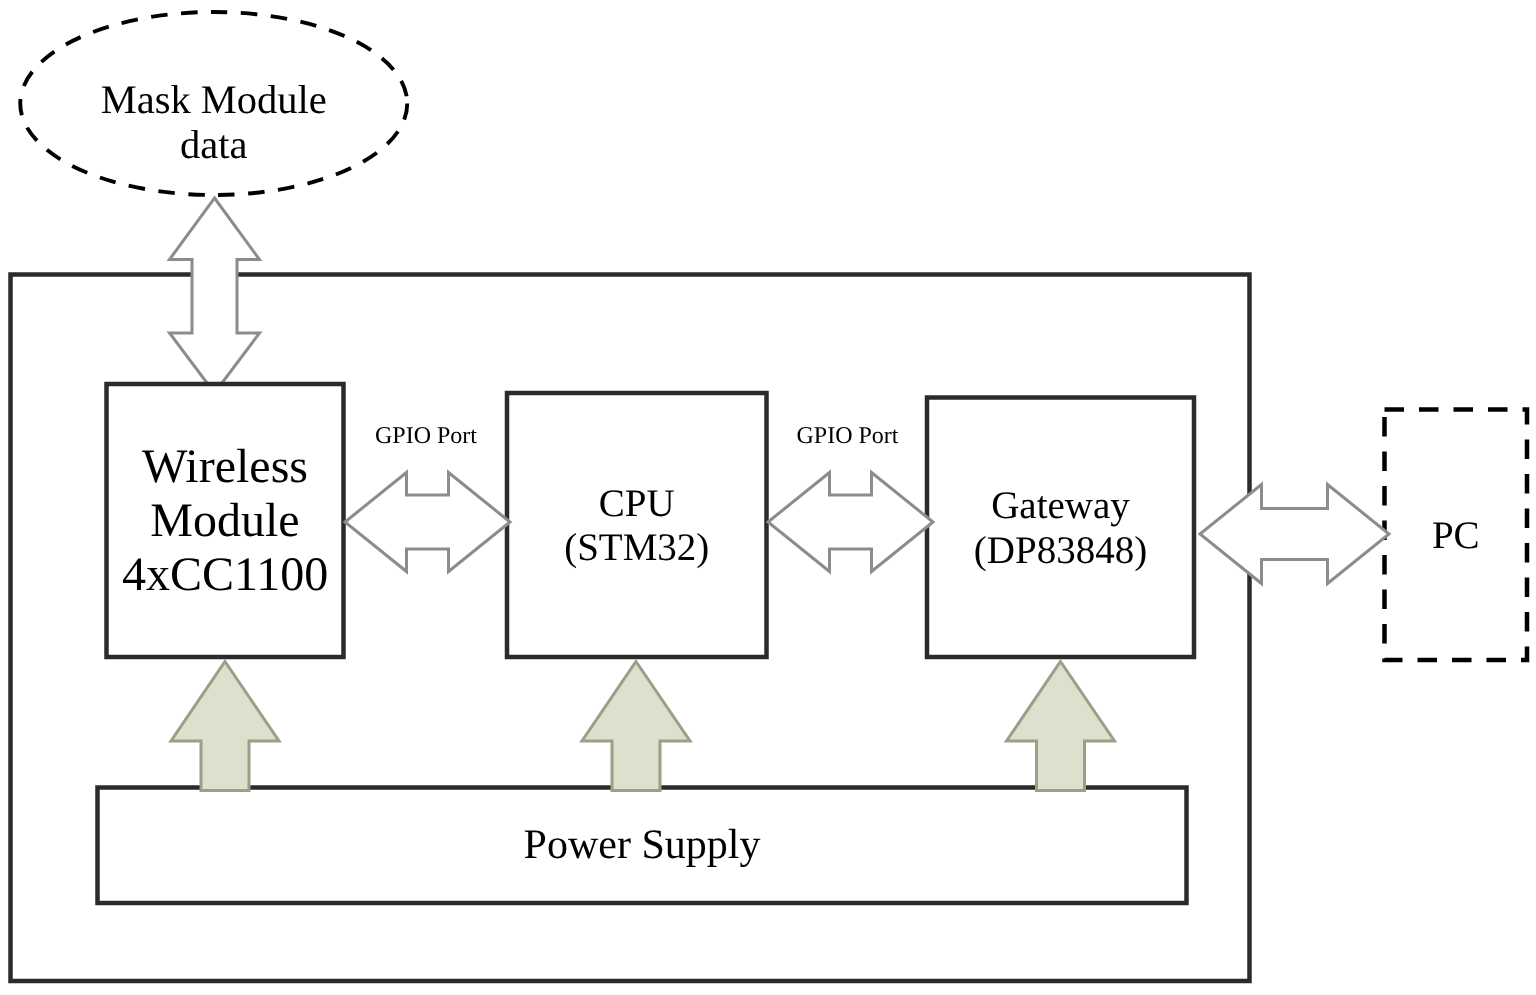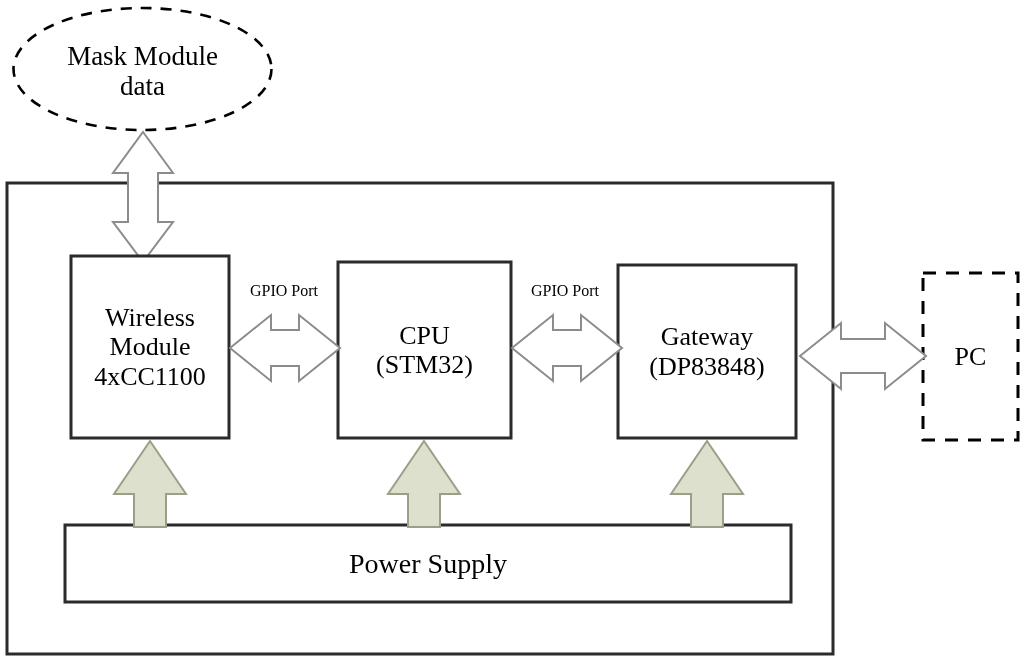--- a/index.html
+++ b/index.html
@@ -30,22 +30,22 @@
     display: flex;
     align-items: center;
     justify-content: center;
     text-align: center;
     color: #000000;
     line-height: 1.12;
     white-space: pre-line;
     pointer-events: none;
     font-family: "Liberation Serif", "DejaVu Serif", serif;
   }
-  .lbl-ellipse   { left: 13px;  top: 10px;   width: 259px; height: 122px; font-size: 27px; }
-  .lbl-wireless  { left: 71px;  top: 256px; width: 158px; height: 182px; font-size: 26px; }
+  .lbl-ellipse   { left: 13px;  top: 20px;   width: 259px; height: 122px; font-size: 27px; }
+  .lbl-wireless  { left: 71px;  top: 256px; width: 158px; height: 182px; font-size: 32px; }
   .lbl-cpu       { left: 338px; top: 262px; width: 173px; height: 176px; font-size: 26px; }
   .lbl-gateway   { left: 618px; top: 265px; width: 178px; height: 173px; font-size: 26px; }
   .lbl-pc        { left: 923px; top: 273px; width: 95px;  height: 167px; font-size: 26px; }
   .lbl-power     { left: 65px;  top: 525px; width: 726px; height: 77px;  font-size: 28px; }
   .lbl-gpio1     { left: 229px; top: 278px; width: 110px; height: 26px;  font-size: 16px; }
   .lbl-gpio2     { left: 510px; top: 278px; width: 110px; height: 26px;  font-size: 16px; }
 </style>
 </head>
 <body>
 

